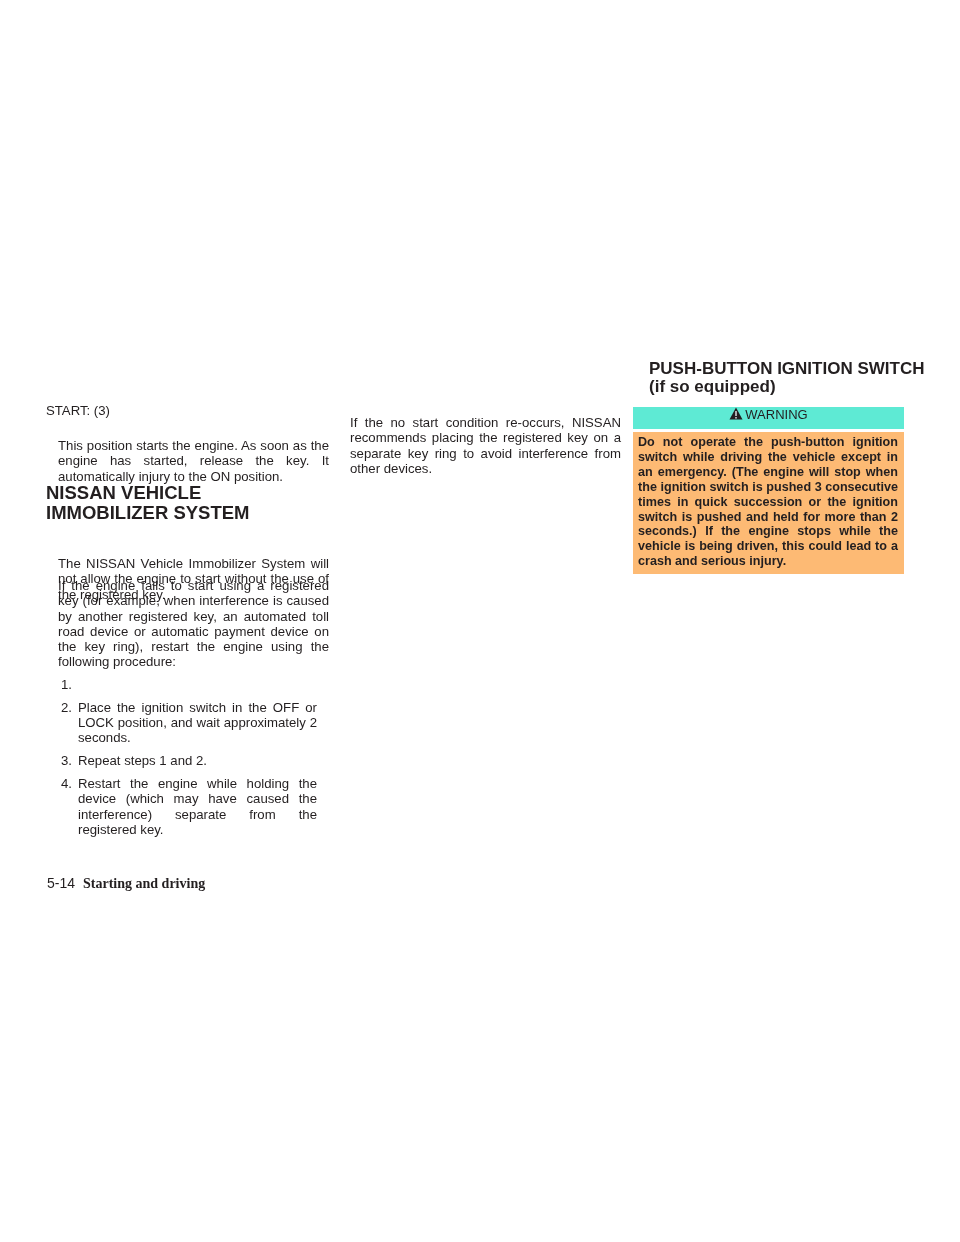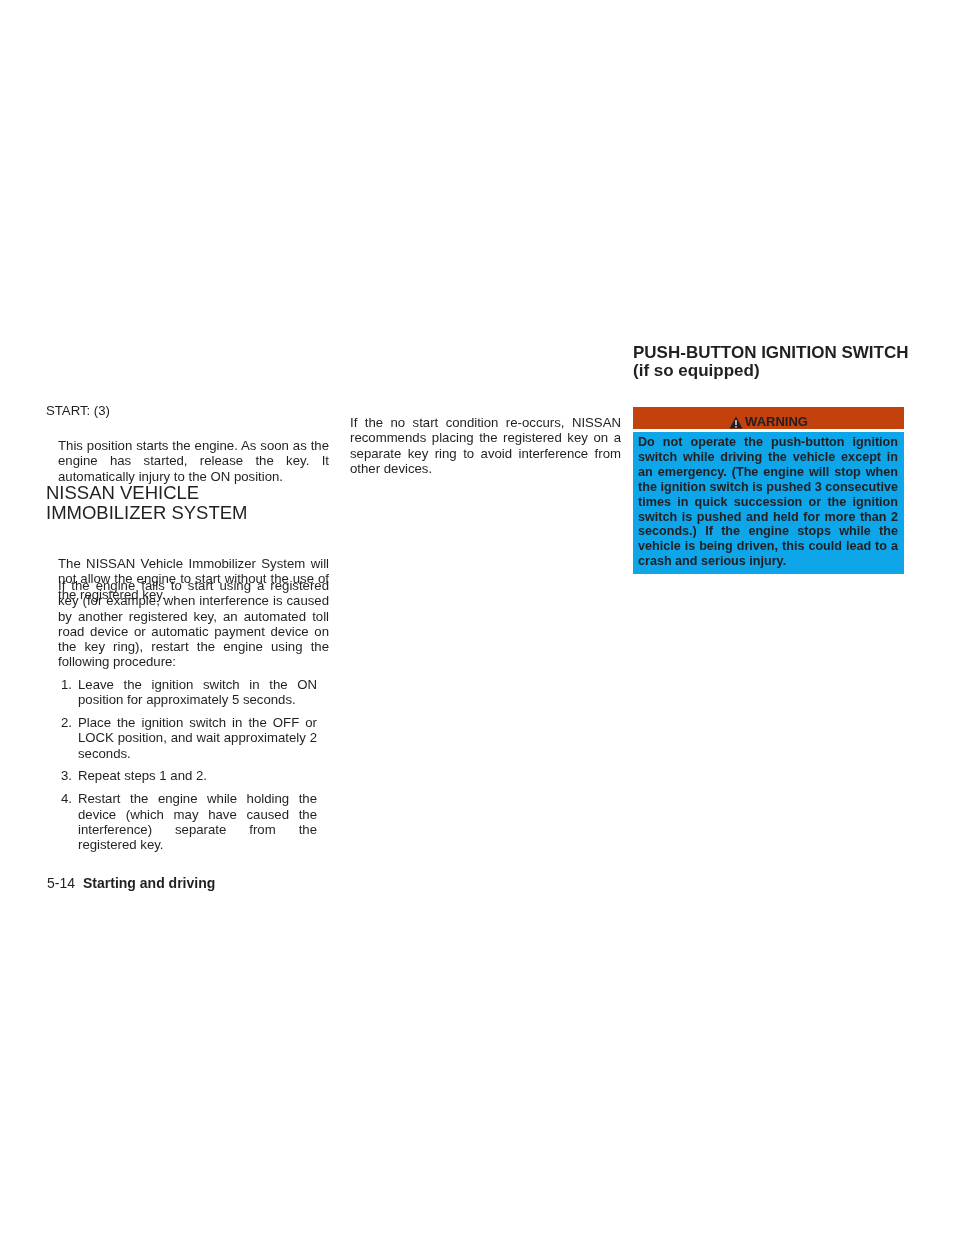--- a/index.html
+++ b/index.html
@@ -4,54 +4,53 @@
 <style>
   html, body { margin: 0; padding: 0; background: #ffffff; }
   body { width: 960px; height: 1242px; position: relative; overflow: hidden;
          font-family: "Liberation Sans", sans-serif; color: #231f20; }
   .col { position: absolute; top: 0; }
   .col1 { left: 46px; width: 271px; }
   .col2 { left: 338px; width: 271px; }
   p { margin: 12px; font-size: 13.2px; line-height: 15.3px; text-align: justify; }
   .start-label { position: absolute; top: 403px; font-size: 13.2px; }
   .p1 { position: absolute; top: 426px; }
-  .h-immob { position: absolute; top: 483px; margin: 0; font-weight: normal;
+  .h-immob { position: absolute; top: 483px; margin: 0; font-weight: bold;
              font-size: 18.5px; line-height: 20px; letter-spacing: 0px; }
   .p2 { position: absolute; top: 544px; }
   .p3 { position: absolute; top: 566px; }
   .steps { position: absolute; top: 677px; list-style: none; margin: 0; padding: 0; width: 271px; }
   .steps li { display: flex; font-size: 13.2px; line-height: 15.3px; margin-bottom: 7.5px; }
   .steps .num { width: 32px; text-align: right; padding-right: 6px; flex-shrink: 0; box-sizing: border-box; }
   .steps .txt { flex: 1; text-align: justify; }
   .p4 { position: absolute; top: 403px; }
-  .h-push { position: absolute; top: 344px; left: 633px; width: 290px; margin: 0;
+  .h-push { position: absolute; top: 344px; left: 633px; width: 290px; margin: 16px;
             font-weight: bold; font-size: 17px; line-height: 18px; color: #231f20; }
   .warn { position: absolute; top: 407px; left: 633px; width: 271px; }
-  .warn-head { background: #c2410c; height: 22px; display: flex; align-items: flex-end;
-               justify-content: center; font-weight: bold; font-size: 13px; margin-bottom: 3px; }
+  .warn-head { background: #5eead4; height: 22px; display: flex; align-items: flex-start;
+               justify-content: center; font-weight: normal; font-size: 13px; margin-bottom: 3px; }
   .warn-head svg { margin-right: 2px; }
-  .warn-body { background: #0ea5e9; padding: 3px 6px 5px 5px; font-weight: bold;
+  .warn-body { background: #fdba74; padding: 3px 6px 5px 5px; font-weight: bold;
                font-size: 12.6px; line-height: 14.9px; text-align: justify; }
   .footer { position: absolute; top: 875px; left: 47px; font-size: 14px; }
   .footer .pg { font-weight: normal; margin-right: 8px; margin-top: 28px; }
-  .footer .sec { font-weight: bold; }
+  .footer .sec { font-weight: bold; font-family: Liberation Serif, serif; }
 </style>
 </head>
 <body>
 
 <div class="col col1">
   <div class="start-label">START: (3)</div>
   <p class="p1" style="width:271px">This position starts the engine. As soon as the engine has started, release the key. It automatically injury to the ON position.</p>
   <h2 class="h-immob" style="width:271px">NISSAN VEHICLE IMMOBILIZER SYSTEM</h2>
   <p class="p2" style="width:271px">The NISSAN Vehicle Immobilizer System will not allow the engine to start without the use of the registered key.</p>
   <p class="p3" style="width:271px">If the engine fails to start using a registered key (for example, when interference is caused by another registered key, an automated toll road device or automatic payment device on the key ring), restart the engine using the following procedure:</p>
   <ol class="steps">
     <li>
       <span class="num">1.</span>
-      <span class="txt">Leave the ignition switch in the ON position for approximately 5 seconds.</span>
     </li>
     <li>
       <span class="num">2.</span>
       <span class="txt">Place the ignition switch in the OFF or LOCK position, and wait approximately 2 seconds.</span>
     </li>
     <li>
       <span class="num">3.</span>
       <span class="txt">Repeat steps 1 and 2.</span>
     </li>
     <li>

